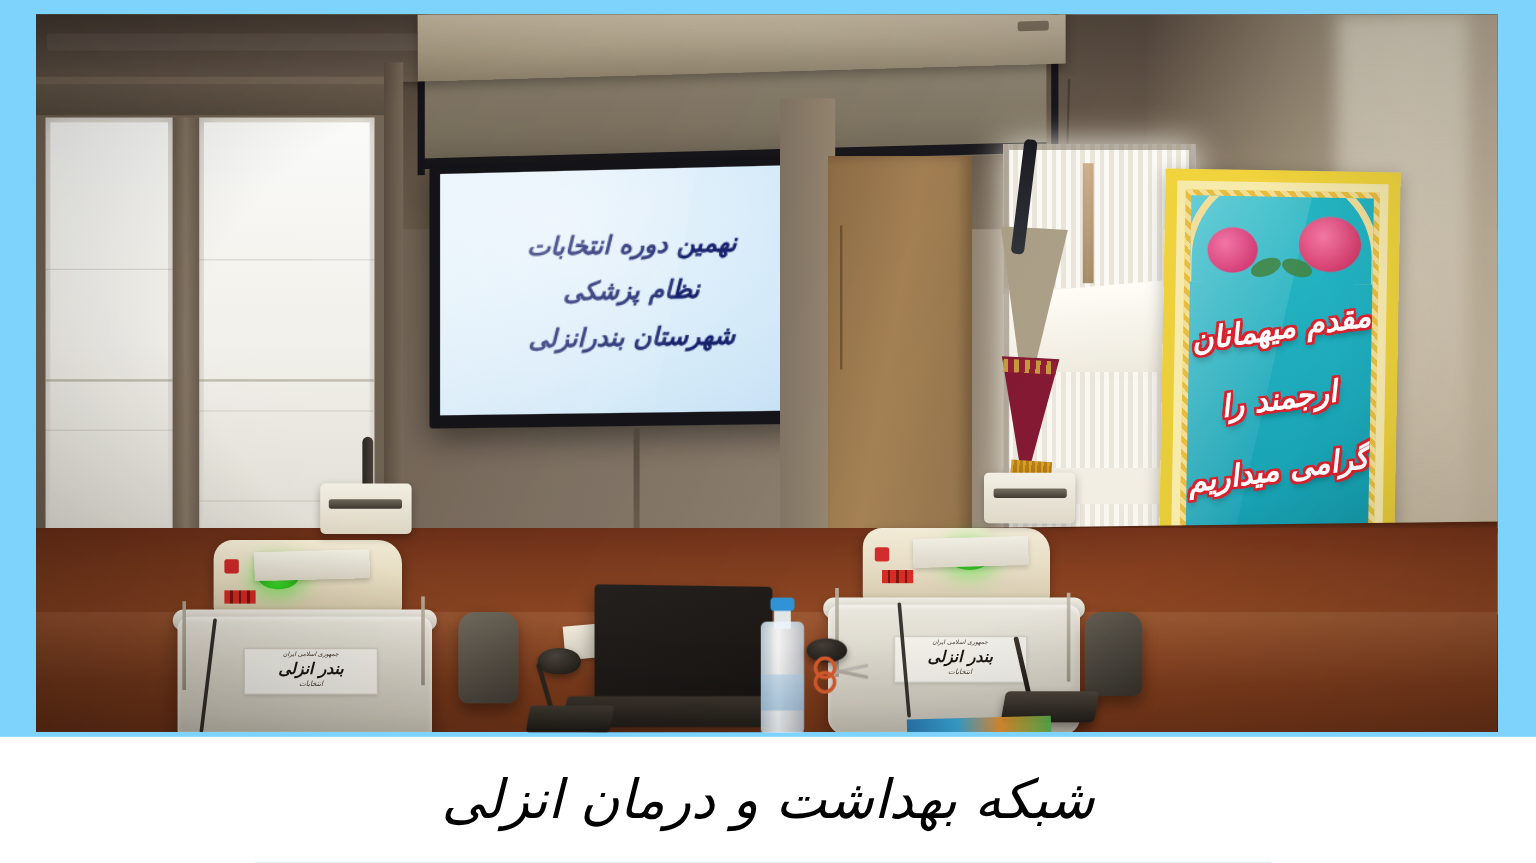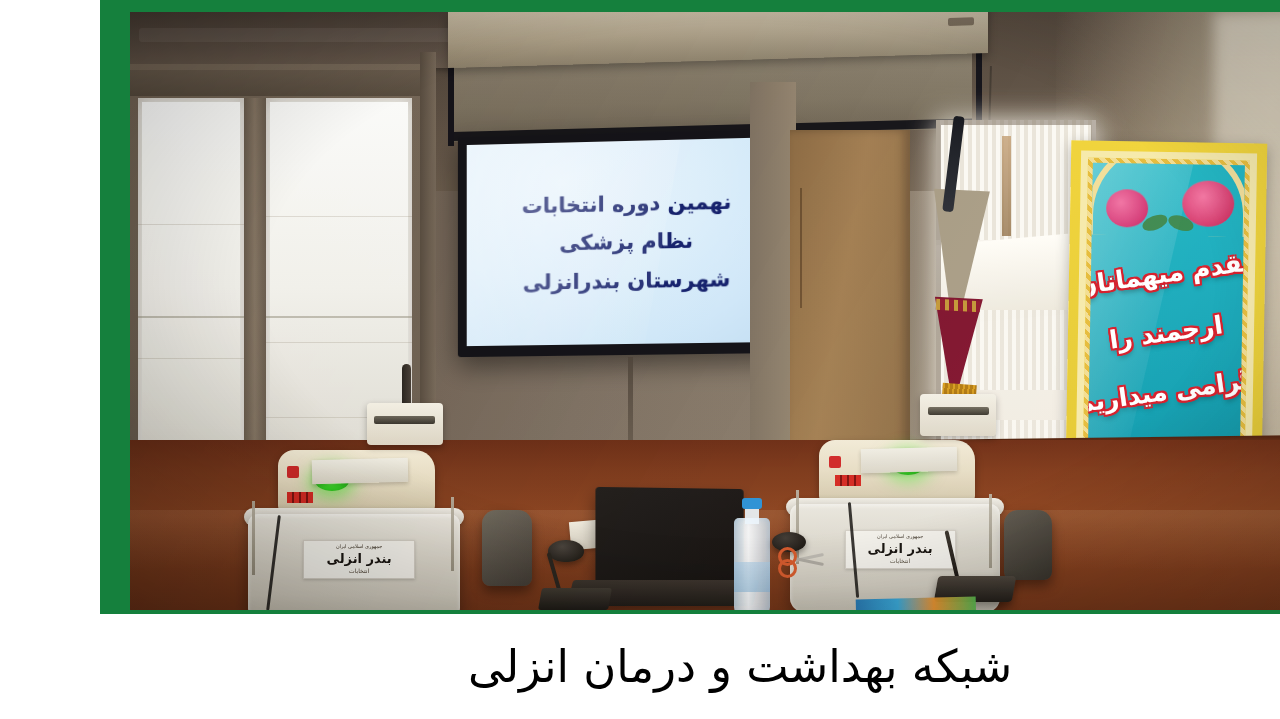--- a/index.html
+++ b/index.html
@@ -1,21 +1,21 @@
 <!DOCTYPE html>
 <html lang="fa" dir="rtl"><head>
 <meta charset="utf-8">
 <title>شبکه بهداشت و درمان انزلی</title>
 <style>
   html,body{margin:0;padding:0;}
   body{
     width:1280px;height:719px;overflow:hidden;background:#ffffff;
     font-family:"DejaVu Sans","Liberation Sans",sans-serif;
   }
-  .page{position:relative;width:1180px;height:719px;background:#15803d;}
+  .page{position:relative;width:1280px;height:719px;background:#7dd3fc;font-style:italic;}
 
   
   .photo{
     position:absolute;left:30px;top:12px;width:1218px;height:598px;
     overflow:hidden;background:#6a5a4a;
   }
 
   
   .wall-main{
     position:absolute;inset:0;

